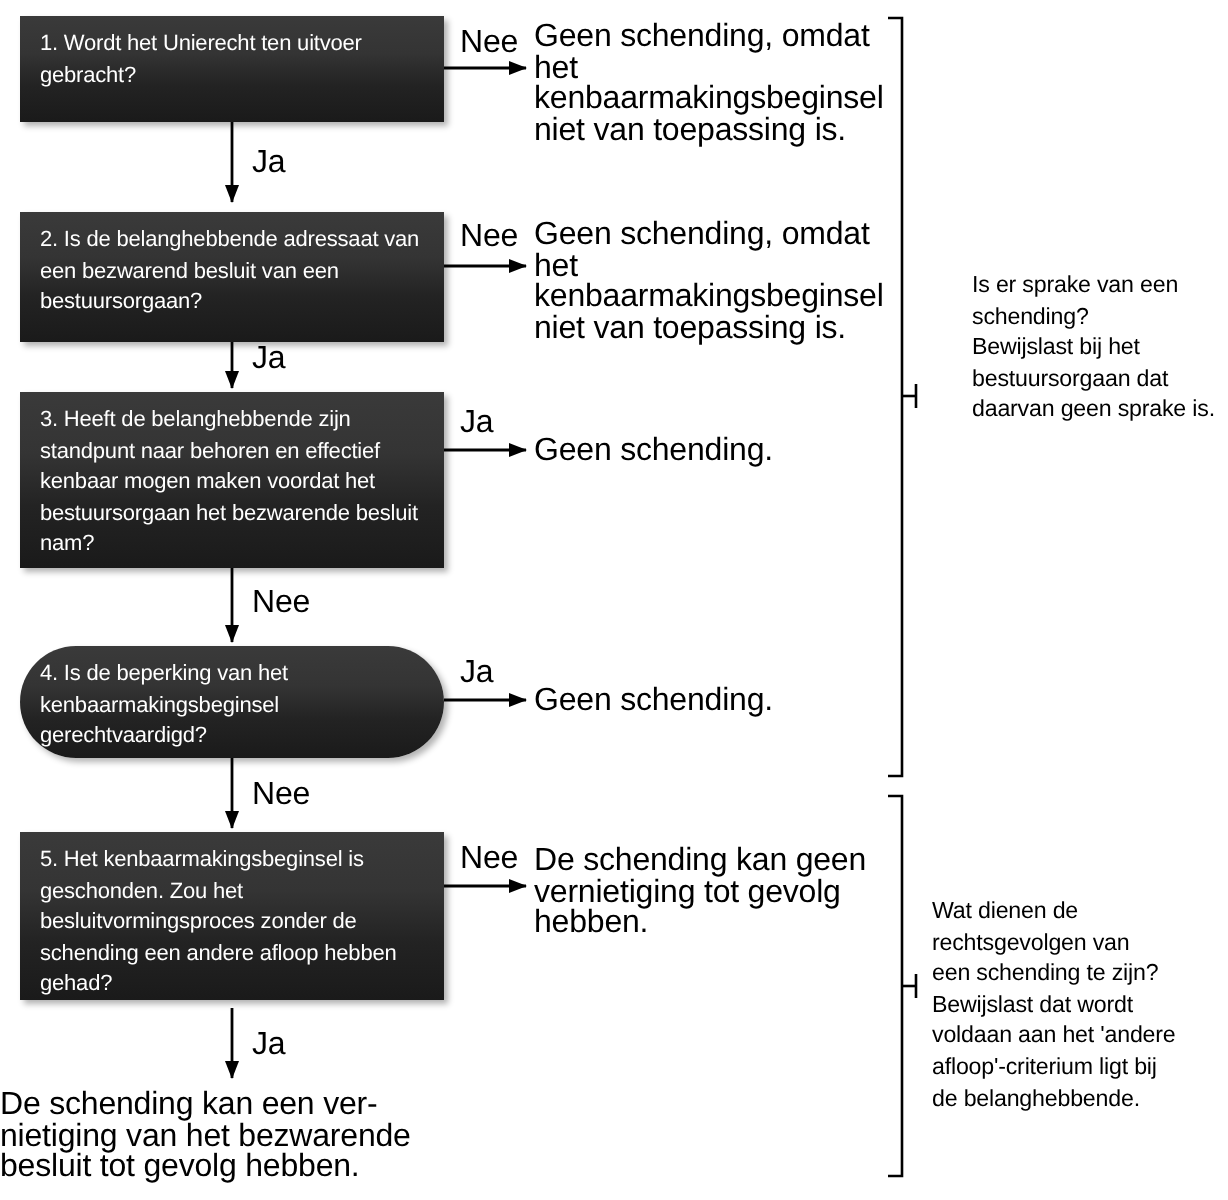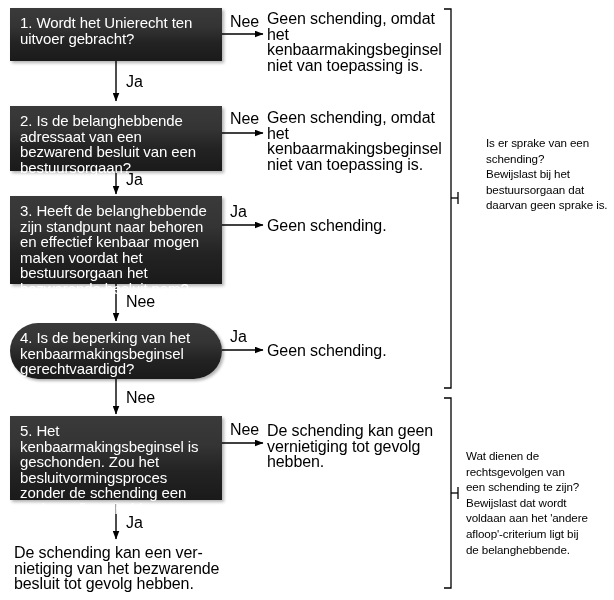--- a/index.html
+++ b/index.html
@@ -19,21 +19,21 @@
     left: 0; top: 0;
     width: 614px;
     height: 600px;
   }
   
   .node {
     position: absolute;
     box-sizing: border-box;
     background: linear-gradient(to bottom, #3a3a3a 0%, #343434 35%, #232323 65%, #1a1a1a 100%);
     color: #ffffff;
-    font-size: 15px;
+    font-size: 11px;
     line-height: 15.6px;
     padding: 7px 9px 7px 10px;
     box-shadow: 2px 2px 3px rgba(0,0,0,0.30);
     letter-spacing: -0.1px;
   }
   .node .node-text { display: block; }
 
   
   .plain-text {
     position: absolute;
@@ -132,21 +132,21 @@
 niet van toepassing is.</div>
 
   <div class="plain-text" style="left:267px; top:218px; width:175px;">Geen schending.</div>
 
   <div class="plain-text" style="left:267px; top:343px; width:175px;">Geen schending.</div>
 
   <div class="plain-text" style="left:267px; top:423px; width:170px;">De schending kan geen
 vernietiging tot gevolg
 hebben.</div>
 
-  <div class="plain-text" style="left:14px; top:545px; width:215px;">De schending kan een ver-
+  <div class="plain-text" style="left:0; top:545px; width:215px;">De schending kan een ver-
 nietiging van het bezwarende
 besluit tot gevolg hebben.</div>
 
   <div class="edge-label" style="left:230px; top:16px;">Nee</div>
   <div class="edge-label" style="left:126px; top:76px;">Ja</div>
   <div class="edge-label" style="left:230px; top:113px;">Nee</div>
   <div class="edge-label" style="left:126px; top:174px;">Ja</div>
   <div class="edge-label" style="left:230px; top:206px;">Ja</div>
   <div class="edge-label" style="left:126px; top:296px;">Nee</div>
   <div class="edge-label" style="left:230px; top:331px;">Ja</div>

